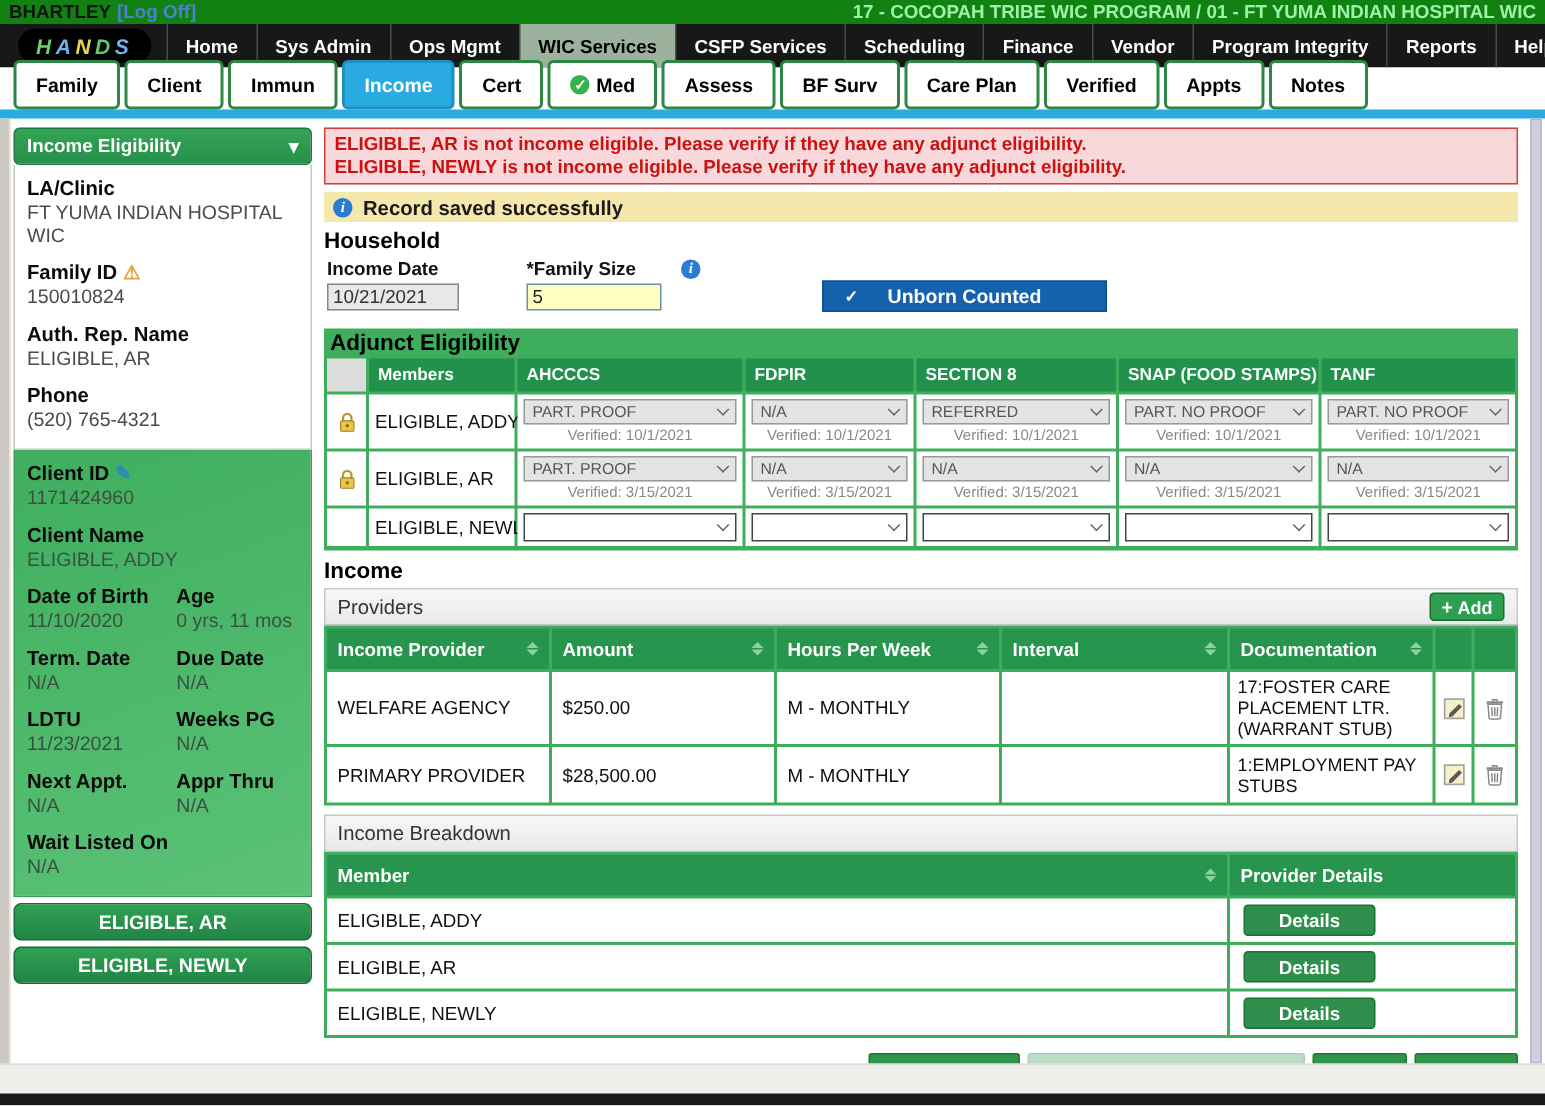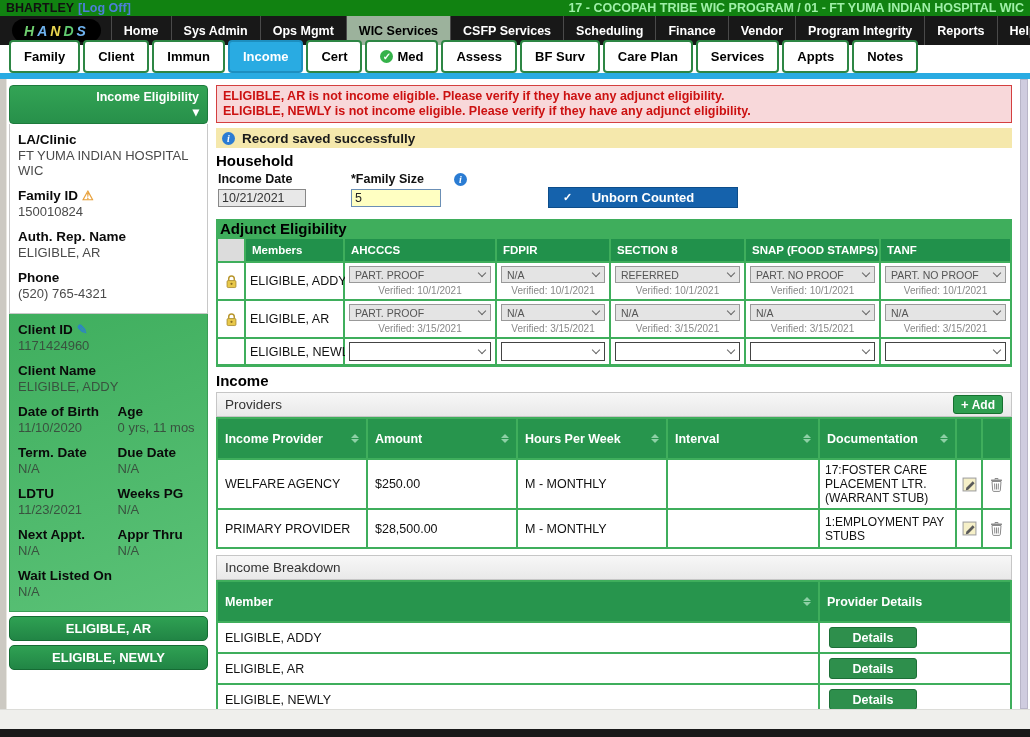--- a/index.html
+++ b/index.html
@@ -32,22 +32,22 @@
   .med-check { width:13px; height:13px; border-radius:50%; background:#35b24a; color:#fff; font-size:10px;
     display:flex; align-items:center; justify-content:center; font-weight:bold; }
   .blue-strip { height:6px; background:var(--tab-blue,#29abe2); }
   
   .body-row { display:flex; align-items:flex-start; padding:6px 0 0 9px; height:633px; position:relative; }
   .left-gutter { position:absolute; left:0; top:0; width:7px; height:633px; background:#ccc9c2; border-right:1px solid #e8e6e0; }
   .v-scroll { position:absolute; right:2px; top:0px; width:8px; height:630px; background:#cfccdf; border:1px solid #b8b5c8; }
   
   .sidebar { width:199px; flex:0 0 199px; margin-right:8px; font-size:13px; }
   .sb-header { background:linear-gradient(#33a455,#27904a); color:#fff; font-weight:bold; font-size:12.5px;
-    border-radius:4px; padding:4px 8px; display:flex; justify-content:space-between; align-items:flex-end;
-    border:1px solid #1d7a3c; cursor:pointer;flex-direction:column; }
+    border-radius:4px; padding:4px 8px; display:flex; justify-content:space-between; align-items:flex-start;
+    border:1px solid #1d7a3c; cursor:pointer; }
   .sb-white { background:#fff; border:1px solid #c8c8c8; border-top:none; padding:8px 8px 2px; }
   .sb-green { background:linear-gradient(160deg,#3fae5e,#5bc277); border:1px solid #3a9e56; border-top:none; padding:8px 8px 2px; }
   .fld { margin-bottom:10px; }
   .fld .lbl { font-weight:bold; color:#0a0a0a; font-size:13.5px; }
   .fld .val { color:#4a4a4a; margin-top:1px; line-height:15px; }
   .sb-green .fld .val { color:#39523f; }
   .two-col { display:grid; grid-template-columns:55% 45%; }
   .icon-warning { color:#e8a13c; font-size:13px; margin-left:4px; }
   .icon-pencil { color:#2e86c1; font-size:13px; margin-left:4px; }
   .sb-btn { display:block; width:100%; margin-top:4px; background:linear-gradient(#2fa153,#218545);
@@ -92,21 +92,21 @@
   .bar-gray { background:linear-gradient(#f7f7f7,#e9e9e9); border:1px solid #c6c6c6; height:25px;
     display:flex; align-items:center; padding:0 8px; font-size:13.5px; color:#333; justify-content:space-between; }
   .add-btn { background:#2e9e50; border:1px solid #15702f; border-radius:3px; color:#fff; font-weight:bold;
     font-size:12px; height:19px; padding:0 7px; display:flex; align-items:center; gap:3px; cursor:pointer; }
   .add-btn .plus { font-size:13px; font-weight:bold; }
   
   .grid-wrap { background:#3fae5c; padding:2px; }
   .prov-grid { display:grid; grid-template-columns:148px 148px 148px 150px 135px 24px 1fr; gap:2px; }
   .bd-grid { display:grid; grid-template-columns:1fr 190px; gap:2px; }
   .g-h { background:#27954d; color:#fff; font-weight:bold; font-size:12.5px; display:flex; align-items:center;
-    justify-content:space-between; padding:0 7px; height:39px; white-space:nowrap; }
+    justify-content:space-between; padding:0 7px; height:27px; white-space:nowrap; }
   .sort { display:flex; flex-direction:column; align-items:center; gap:1px; margin-left:4px; }
   .sort i { display:block; width:0; height:0; border-left:4px solid transparent; border-right:4px solid transparent; }
   .sort .up { border-bottom:4px solid #8ed0a6; }
   .sort .dn { border-top:4px solid #8ed0a6; }
   .g-c { background:#ffffff; font-size:12.5px; color:#111; display:flex; align-items:center; padding:3px 7px; }
   .rowalt .g-c { background:#fff; }
   .doc-cell { font-size:12px; line-height:14px; padding:3px 5px; }
   .icon-cell { justify-content:center; padding:0; cursor:pointer; }
   .details-btn { background:#2e8f4c; border:1px solid #1d6f37; border-radius:3px; color:#fff; font-weight:bold;
     font-size:12.5px; width:88px; height:21px; display:flex; align-items:center; justify-content:center;
@@ -162,21 +162,21 @@
     <div class="tab">Immun</div>
     <div class="tab active">Income</div>
     <div class="tab">Cert</div>
     <div class="tab">
       <span class="med-check">✓</span>
       <span>Med</span>
     </div>
     <div class="tab">Assess</div>
     <div class="tab">BF Surv</div>
     <div class="tab">Care Plan</div>
-    <div class="tab">Services</div>
+    <div class="tab">Verified</div>
     <div class="tab">Appts</div>
     <div class="tab">Notes</div>
   </div>
   <div class="blue-strip"></div>
 
   <div class="body-row">
     <div class="left-gutter"></div>
     <div class="v-scroll"></div>
 
     <aside class="sidebar">

